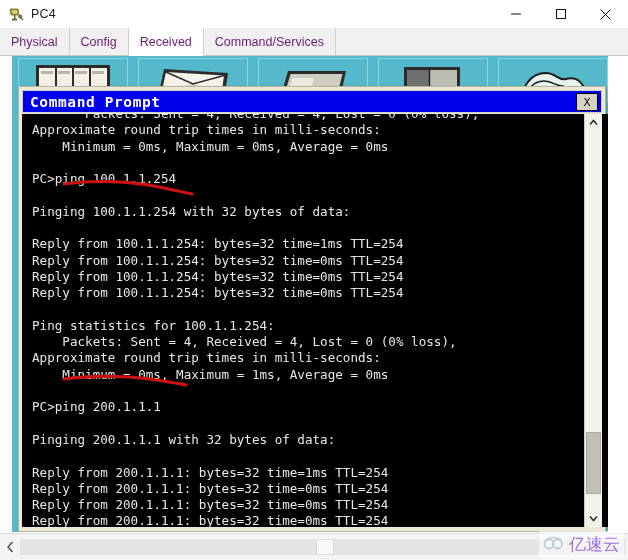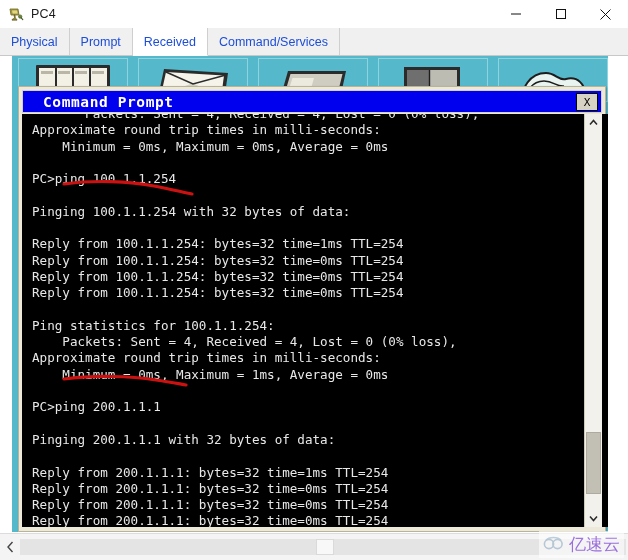--- a/index.html
+++ b/index.html
@@ -78,21 +78,21 @@
     border-bottom: 1px solid #c8c8c8;
     display: flex;
     align-items: stretch;
   }
   .tab {
     display: flex;
     align-items: center;
     justify-content: center;
     padding: 0 11px;
     font-size: 12.5px;
-    color: #1d4ed8;
+    color: #701a75;
     background: #f0f0f0;
     border-right: 1px solid #cfcfcf;
     box-sizing: border-box;
     cursor: default;
     white-space: nowrap;
   }
   .tab.active {
     background: #ffffff;
     border-bottom: 1px solid #ffffff;
     margin-bottom: -1px;
@@ -159,21 +159,21 @@
     box-sizing: border-box;
     display: flex;
     align-items: center;
   }
   #cmd-title-text {
     color: #ffffff;
     font-family: "DejaVu Sans Mono", "Liberation Mono", monospace;
     font-size: 14.5px;
     font-weight: bold;
     letter-spacing: 0.6px;
-    padding-left: 20px;
+    padding-left: 7px;
     white-space: nowrap;
   }
   #cmd-close-btn {
     position: absolute;
     right: 3px;
     top: 2px;
     width: 22px;
     height: 18px;
     background: #d7d3c4;
     border: 1px solid #000000;
@@ -361,21 +361,21 @@
         </span>
       </button>
     </div>
   </div>
 
   <div id="tabstrip">
     <div class="tab">
       <span>Physical</span>
     </div>
     <div class="tab">
-      <span>Prompt</span>
+      <span>Config</span>
     </div>
     <div class="tab active">
       <span>Received</span>
     </div>
     <div class="tab">
       <span>Command/Services</span>
     </div>
   </div>
 
   <div id="desktop-panel">

